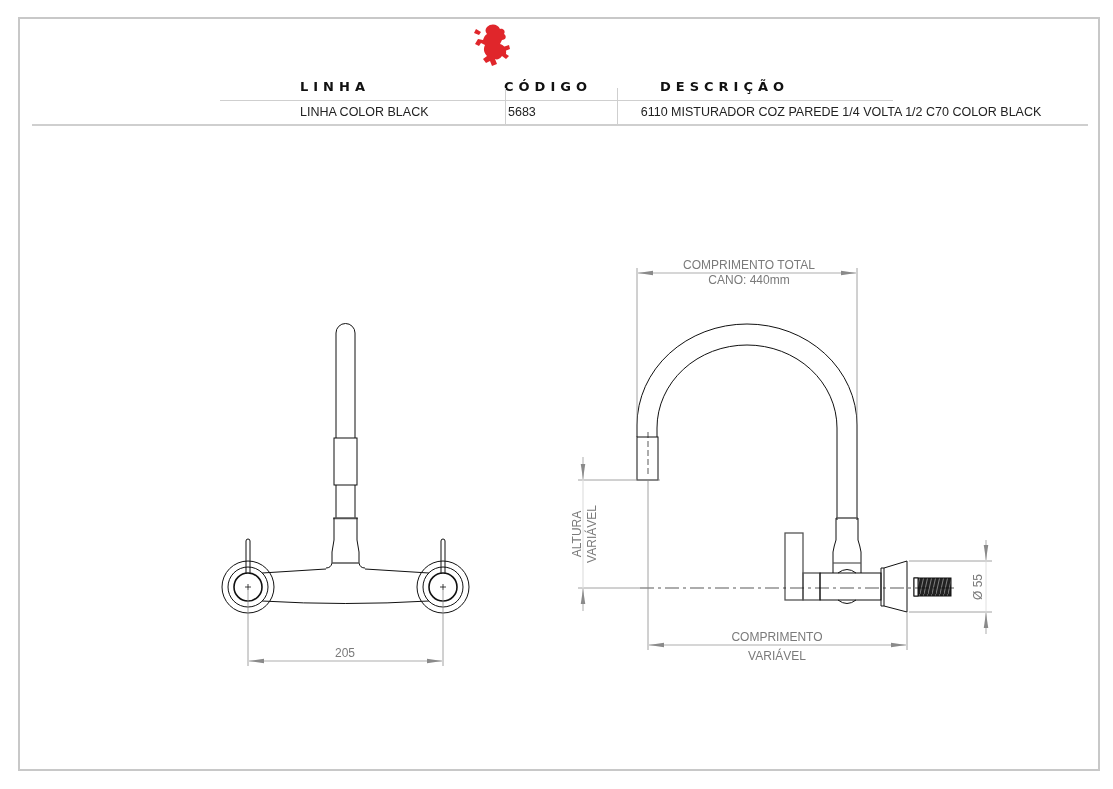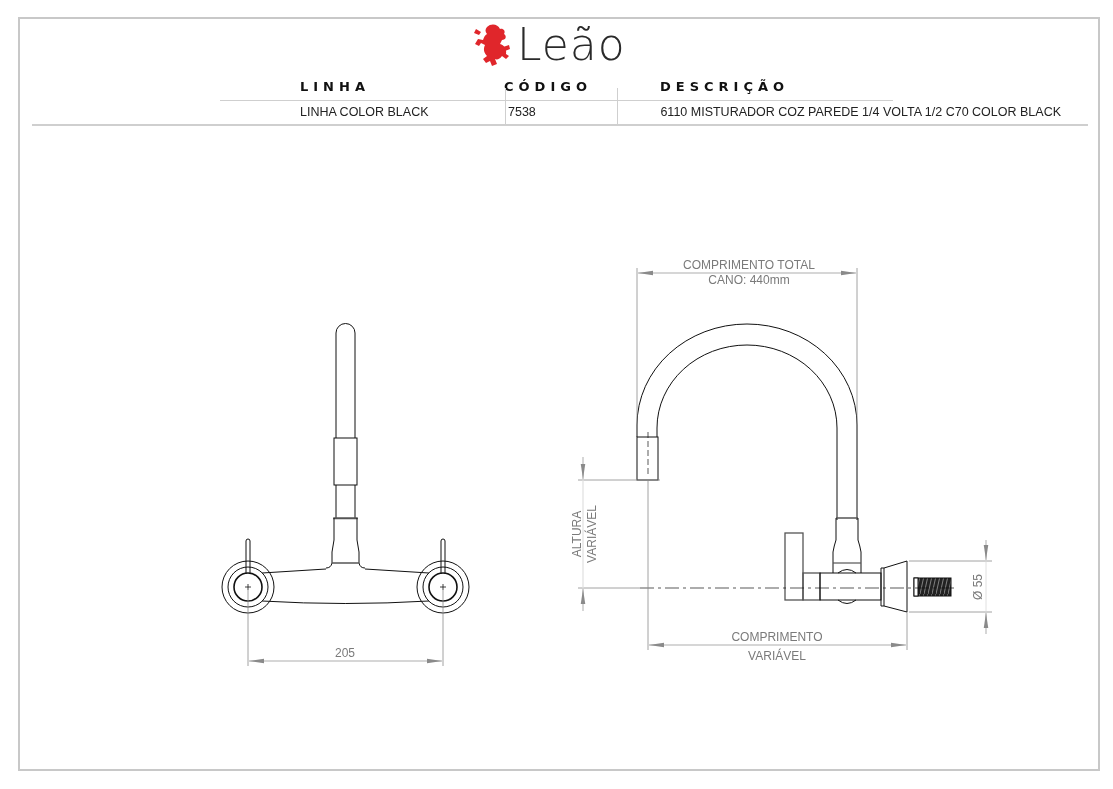--- a/index.html
+++ b/index.html
@@ -19,35 +19,34 @@
 <div class="frame"></div>
 
 <div class="logo">
   <svg width="38" height="44" viewBox="0 0 38 44">
     <g fill="#e0262b">
       <path d="M14 4 C18 0 25 1 27 6 C30 5 33 8 31 11 C34 13 33 17 29 17 L27 21 C31 22 34 26 33 31 L36 33 L33 36 L29 33 C27 36 24 37 22 36 L24 41 L19 43 L17 38 L13 40 L10 36 L14 33 C11 30 10 26 12 22 L8 20 L6 23 L2 21 L5 16 L10 17 C11 14 12 12 14 11 C12 9 12 6 14 4 Z"></path>
       <path d="M3 6 L8 9 L6 12 L1 10 Z"></path>
       <path d="M30 24 L36 22 L37 26 L32 28 Z"></path>
     </g>
   </svg>
-  <span class="logo-text">Leão</span>
 </div>
 
 <div class="hdr" style="left:300px;width:150px;">LINHA</div>
 <div class="hdr" style="left:504px;width:110px;">CÓDIGO</div>
 <div class="hdr" style="left:660px;width:200px;">DESCRIÇÃO</div>
 
 <div class="line" style="left:220px;top:100px;width:673px;height:1px;"></div>
 <div class="line" style="left:32px;top:124px;width:1056px;height:2px;"></div>
 <div class="line" style="left:505px;top:88px;width:1px;height:36px;"></div>
 <div class="line" style="left:617px;top:88px;width:1px;height:36px;"></div>
 
 <div class="val" style="left:300px;width:150px;">LINHA COLOR BLACK</div>
-<div class="val" style="left:508px;width:96px;">7538</div>
-<div class="val" style="left:621px;width:440px;text-align:right;">6110 MISTURADOR COZ PAREDE 1/4 VOLTA 1/2 C70 COLOR BLACK</div>
+<div class="val" style="left:508px;width:96px;">5683</div>
+<div class="val" style="left:621px;width:440px;text-align:center;">6110 MISTURADOR COZ PAREDE 1/4 VOLTA 1/2 C70 COLOR BLACK</div>
 
 <svg class="drawing" width="1113" height="789" viewBox="0 0 1113 789">
   <defs>
     <marker id="arr" viewBox="0 0 10 6" refX="10" refY="3" markerWidth="10" markerHeight="6" orient="auto-start-reverse">
       <path d="M0 1.5 L10 3 L0 4.5 Z" fill="#8a8a8a"></path>
     </marker>
     <pattern id="thread" width="4" height="18" patternUnits="userSpaceOnUse">
       <rect width="4" height="18" fill="#222"></rect>
       <line x1="0" y1="18" x2="4" y2="0" stroke="#999" stroke-width="0.8"></line>
     </pattern>

